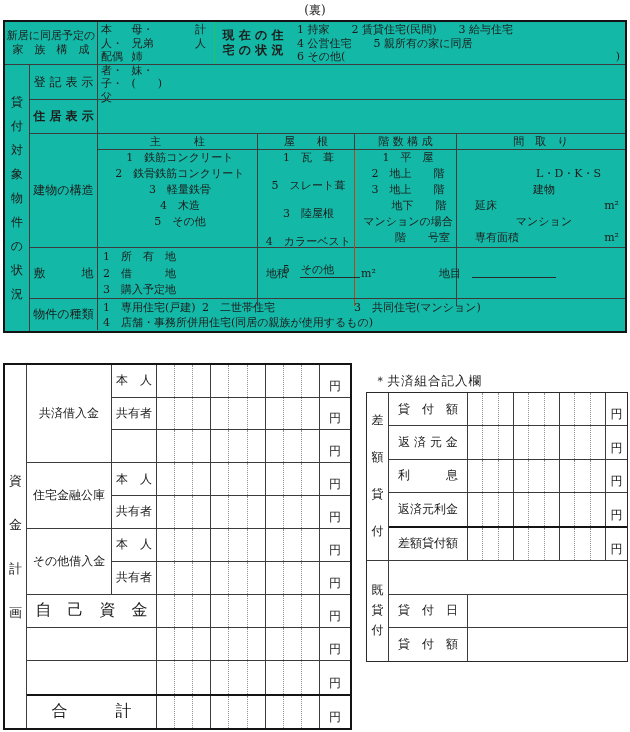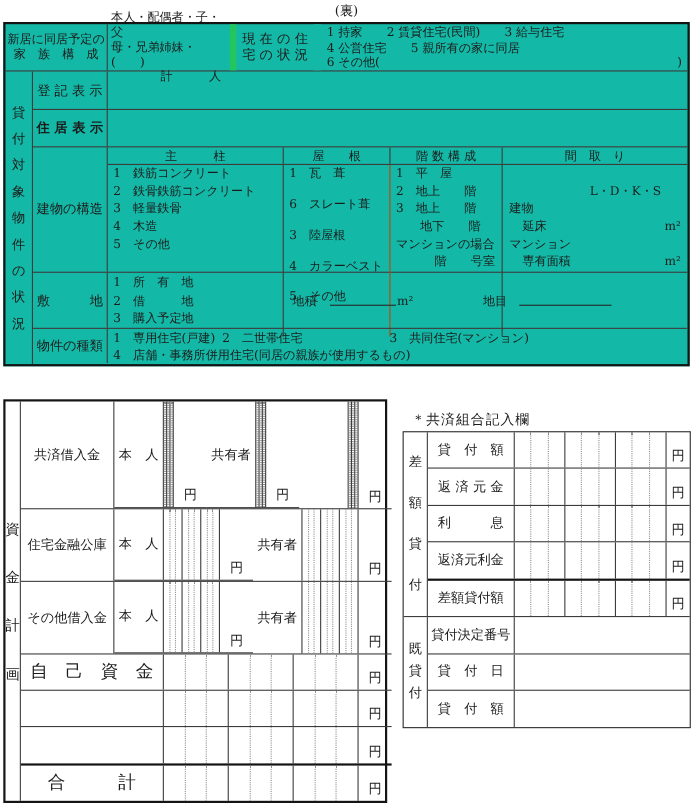--- a/index.html
+++ b/index.html
@@ -17,23 +17,23 @@
   .vflex { display:flex; flex-direction:column; align-items:center; justify-content:center; height:100%; font-size:12px; }
   .v-top { gap:7px; }
   .v-bl  { gap:26px; font-size:13px; }
   .v-s1  { gap:20px; }
   .v-s2  { gap:3px; }
 
   
   .t-top { left:3px; top:20px; width:624px; height:313px; border:2px solid #141414; display:flex; flex-direction:column; background:#14b8a6; }
   .tr1 { height:43px; display:flex; border-bottom:1px solid #3c3c3c; }
   .tr1 .c1 { width:93px; border-right:1px solid #3c3c3c; font-size:11px; line-height:14px; flex-direction:column; }
-  .tr1 .c2 { width:117px; border-right:6px solid #22c55e; font-size:11px; line-height:13.5px; padding:1px 3px; display:flex; flex-direction:column; justify-content:center; }
+  .tr1 .c2 { width:117px; border-right:1px solid #22c55e; font-size:11px; line-height:13.5px; padding:1px 3px; display:flex; flex-direction:row; justify-content:center; }
   .tr1 .c2 .r { text-align:right; padding-right:5px; }
-  .tr1 .c3 { width:77px; border-right:7px solid #14b8a6; font-size:12px; line-height:15px; flex-direction:column; }
+  .tr1 .c3 { width:77px; border-right:1px solid #14b8a6; font-size:12px; line-height:15px; flex-direction:column;font-weight:bold; }
   .tr1 .c4 { flex:1; font-size:11px; line-height:13.5px; padding:1px 5px; display:flex; flex-direction:column; justify-content:space-between; }
   .tr1 .c4 .sp { display:flex; justify-content:space-between; }
 
   .t-body { flex:1; display:flex; }
   .t-vcol { width:25px; border-right:1px solid #3c3c3c; }
   .t-rows { flex:1; display:flex; flex-direction:column; }
   .rowlab { width:68px; border-right:1px solid #3c3c3c; font-size:12px; }
   .tr2 { height:35px; display:flex; border-bottom:1px solid #3c3c3c; }
   .tr3 { height:34px; display:flex; border-bottom:1px solid #3c3c3c;font-weight:bold; }
   .tr4 { height:114px; display:flex; border-bottom:1px solid #3c3c3c; }
@@ -43,21 +43,21 @@
 
   .str-right { flex:1; display:flex; flex-direction:column; }
   .str-hdr { height:18px; display:flex; border-bottom:1px solid #3c3c3c; font-size:11px; }
   .str-hdr > div { display:flex; align-items:center; justify-content:center; }
   .hc1 { width:160px; border-right:1px solid #3c3c3c; }
   .hc2 { width:97px;  border-right:1px solid #3c3c3c; }
   .hc3 { width:102px; border-right:1px solid #3c3c3c; }
   .hc4 { flex:1; }
   .str-lists { flex:1; display:flex; }
   .lst { display:flex; flex-direction:column; font-size:11px; }
-  .lst > div { height:16px; line-height:16px; padding-left:5px; white-space:nowrap; overflow:hidden; }
+  .lst > div { height:16px; line-height:16px; padding-left:5px; white-space:nowrap; overflow:hidden;text-align:center; }
   .lc1 { width:160px; border-right:1px solid #3c3c3c; }
   .lc2 { width:97px;  border-right:1px solid #c2410c;gap:12px; }
   .lc3 { width:102px; border-right:1px solid #3c3c3c; }
   .lc4 { flex:1; }
   .lc3 .tr { text-align:right; padding-right:6px; padding-left:0; }
   .lc4 .ldks { text-align:right; padding-right:24px; padding-left:0; }
   .lc4 .sp { display:flex; justify-content:space-between; padding-right:6px; padding-left:18px; }
   .lc4 .ind { padding-left:6px; }
 
   .site-cell { flex:1; font-size:11px; display:flex; flex-direction:column; justify-content:center; }
@@ -67,21 +67,21 @@
   .ptype-cell { flex:1; font-size:11px; display:flex; flex-direction:column; justify-content:center; }
   .ptype-cell > div { height:15px; line-height:15px; position:relative; padding-left:5px; }
 
   
   .t-bl { left:3px; top:363px; width:349px; height:367px; border:2px solid #141414; display:flex; background:#fff; }
   .bl-vcol { width:22px; border-right:1px solid #3c3c3c; }
   .bl-main { flex:1; display:flex; flex-direction:column; }
   .grp { display:flex; border-bottom:1px solid #3c3c3c; }
   .g3 { flex:3; } .g2 { flex:2; }
   .glabel { width:85px; border-right:1px solid #3c3c3c; font-size:12px; }
-  .grows { flex:1; display:flex; flex-direction:row; }
+  .grows { flex:1; display:flex; flex-direction:column; }
   .grows .frow { border-bottom:1px solid #3c3c3c; }
   .grows .frow:last-child { border-bottom:none; }
   .frow { flex:1; display:flex; }
   .sublab { width:45px; border-right:1px solid #3c3c3c; font-size:12px; }
   .flabel { width:130px; border-right:1px solid #3c3c3c; font-size:16px; }
   .urow { flex:1; display:flex; border-bottom:1px solid #3c3c3c; }
   .urow.noline { border-bottom:none; }
   .urow.total { border-top:2.5px solid #141414; border-bottom:none; }
   .digits { flex:1; display:flex; }
   .dcell { flex:1; border-right:1px dotted #8f8f8f; }
@@ -173,21 +173,21 @@
             <div class="lst lc1">
               <div>1　鉄筋コンクリート</div>
               <div>2　鉄骨鉄筋コンクリート</div>
               <div>3　軽量鉄骨</div>
               <div>4　木造</div>
               <div>5　その他</div>
               <div></div>
             </div>
             <div class="lst lc2">
               <div>1　瓦　葺</div>
-              <div>6　スレート葺</div>
+              <div>5　スレート葺</div>
               <div>3　陸屋根</div>
               <div>4　カラーベスト</div>
               <div>5　その他</div>
               <div></div>
             </div>
             <div class="lst lc3">
               <div>1　平　屋</div>
               <div>2　地上　　階</div>
               <div>3　地上　　階</div>
               <div>　　地下　　階</div>
@@ -535,21 +535,20 @@
   <div class="sec sec2">
     <div class="ur-vcol">
       <div class="vflex v-s2">
           <span>既</span>
           <span>貸</span>
           <span>付</span>
         </div>
     </div>
     <div class="ur-rows">
       <div class="ur-row">
-        <div class="urlabel cellc">貸付決定番号</div>
         <div class="wide"></div>
       </div>
       <div class="ur-row">
         <div class="urlabel cellc">貸　付　日</div>
         <div class="wide"></div>
       </div>
       <div class="ur-row">
         <div class="urlabel cellc">貸　付　額</div>
         <div class="wide"></div>
       </div>

